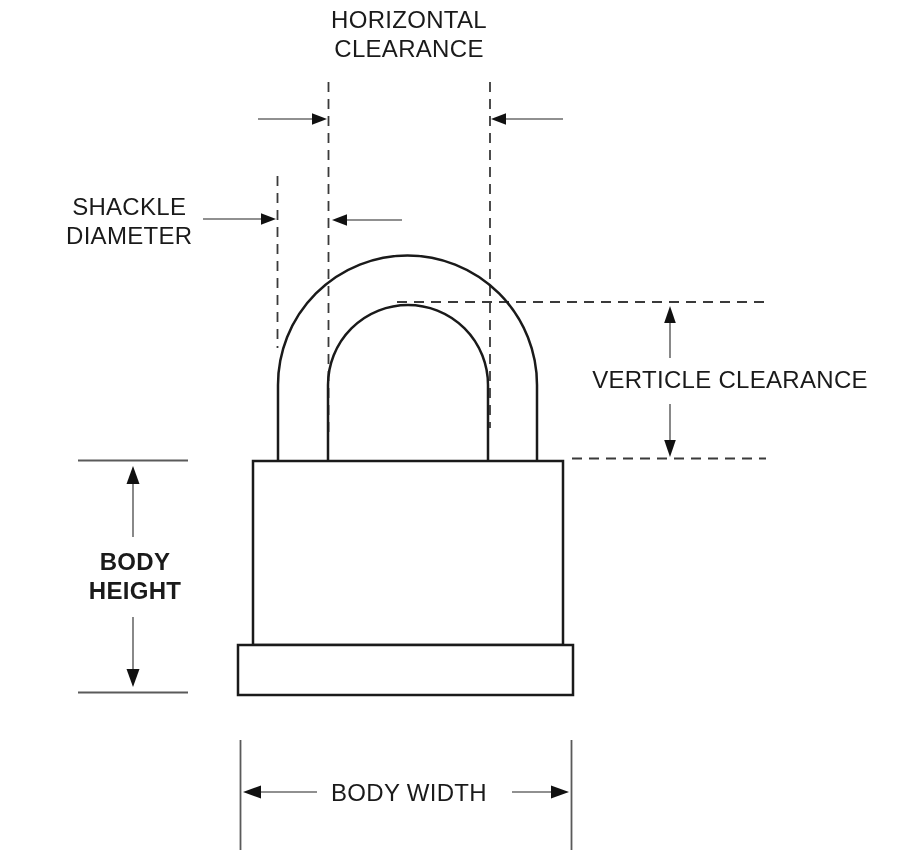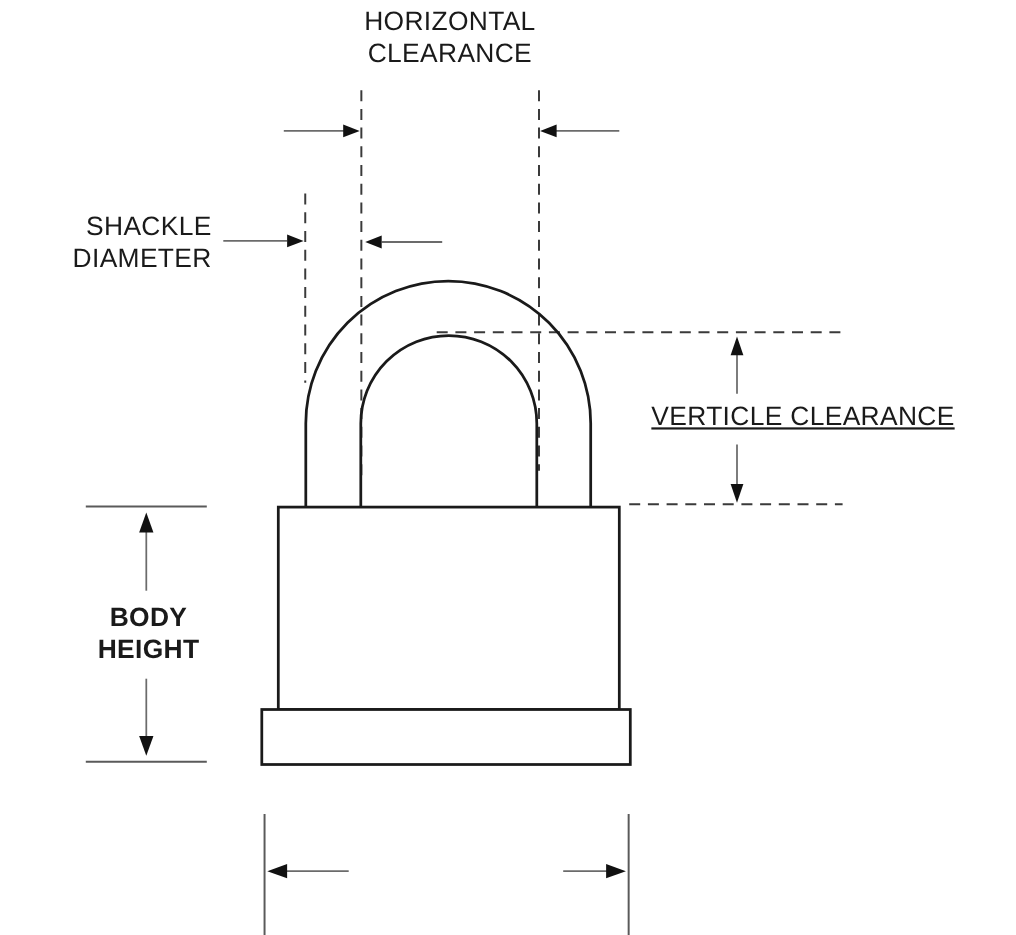--- a/index.html
+++ b/index.html
@@ -30,21 +30,20 @@
     user-select: none;
   }
   .centered {
     transform: translateX(-50%);
     text-align: center;
   }
   .v-centered {
     transform: translate(-50%, -50%);
     text-align: center;
     white-space: nowrap;
-    text-decoration: underline;
   }
   .outline {
     stroke: #1a1a1a;
     stroke-width: 2.5;
     fill: none;
   }
   .filled-shape {
     stroke: #1a1a1a;
     stroke-width: 2.5;
     fill: #ffffff;
@@ -136,22 +135,23 @@
     </g>
     <g>
       <line class="dim-line" x1="512" y1="792" x2="552" y2="792"></line>
       <polygon class="arrow-head" points="569,792 551,785.5 551,798.5"></polygon>
     </g>
   </svg>
 
   <div class="diagram-label centered" style="left:409px; top:5px;">HORIZONTAL
 CLEARANCE</div>
 
-  <div class="diagram-label" style="left:66px; top:192px; text-align:right;">SHACKLE
+  <div class="diagram-label" style="left:66px; top:192px; text-align:center;">SHACKLE
 DIAMETER</div>
 
   <div class="diagram-label v-centered" style="left:730px; top:379px;">VERTICLE CLEARANCE</div>
 
   <div class="diagram-label centered" style="left:135px; top:547px;font-weight:bold;">BODY
 HEIGHT</div>
 
+  <div class="diagram-label v-centered" style="left:409px; top:792px;">BODY WIDTH</div>
 
 </div>
 
 </body></html>

